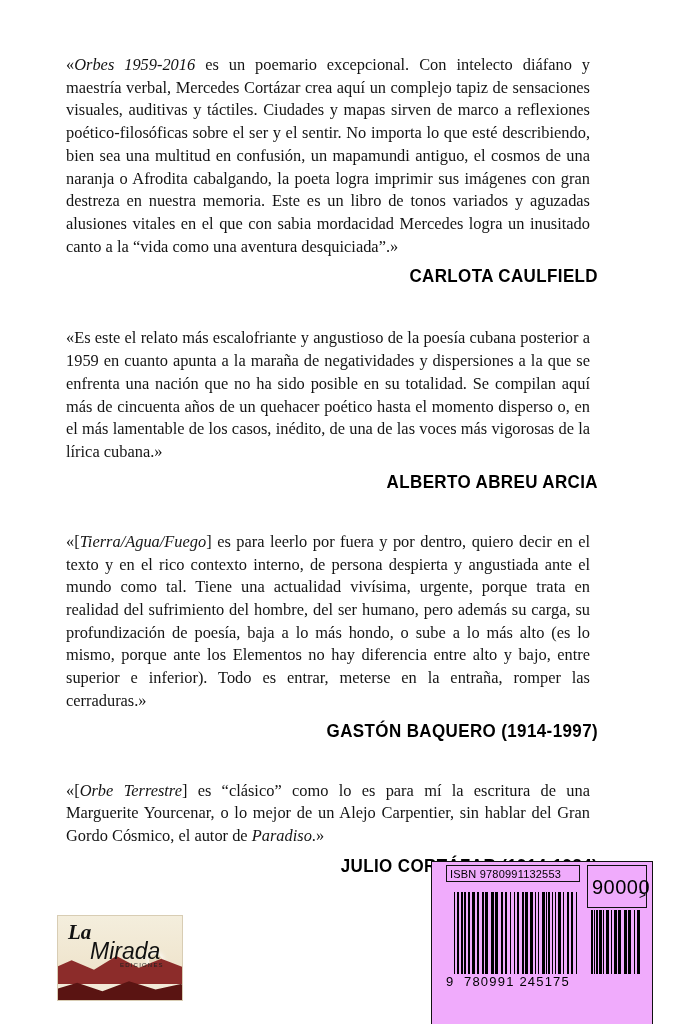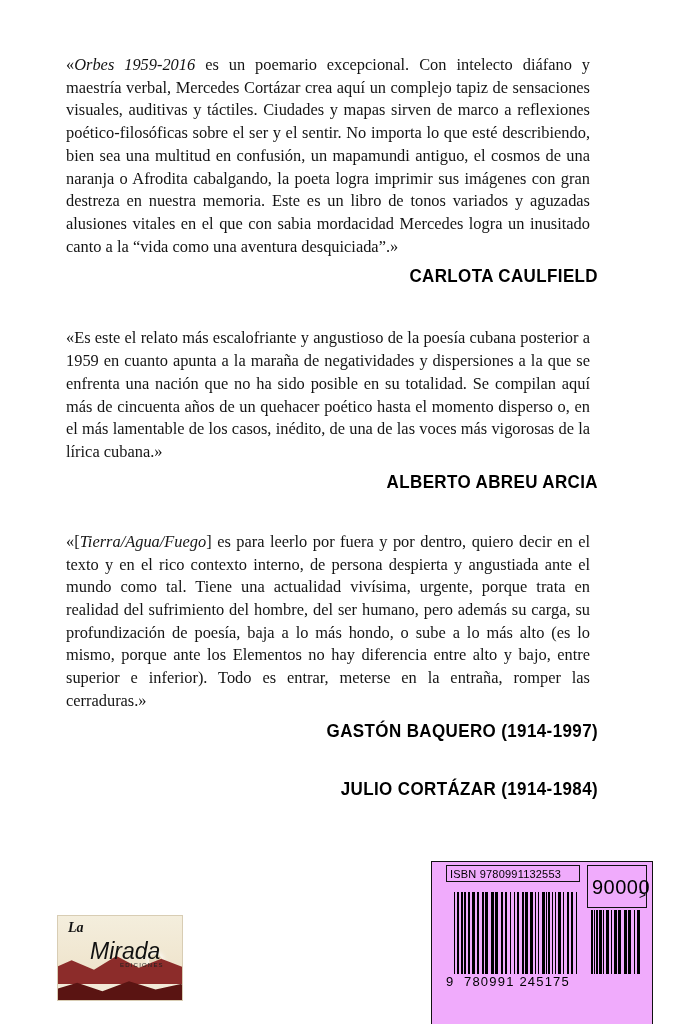--- a/index.html
+++ b/index.html
@@ -100,21 +100,21 @@
     background: #5a1412;
     clip-path: polygon(0% 100%, 0% 62%, 18% 34%, 36% 66%, 55% 28%, 74% 60%, 92% 38%, 100% 64%, 100% 100%);
   }
   .logo .la {
     position: absolute;
     left: 10px;
     top: 4px;
     font-family: "Liberation Serif", serif;
     font-style: italic;
     font-weight: bold;
-    font-size: 14px;
+    font-size: 21px;
     color: #111;
   }
   .logo .mirada {
     position: absolute;
     left: 32px;
     top: 22px;
     font-family: Liberation Sans, sans-serif;
     font-style: italic;
     font-size: 23px;
     color: #111;
@@ -246,20 +246,21 @@
     <div class="gap-2"></div>
 
     <div class="blurb">
       <p>«[<i>Tierra/Agua/Fuego</i>] es para leerlo por fuera y por dentro, quiero decir en el texto y en el rico contexto interno, de persona despierta y angustiada ante el mundo como tal. Tiene una actualidad vivísima, urgente, porque trata en realidad del sufrimiento del hombre, del ser humano, pero además su carga, su profundización de poesía, baja a lo más hondo, o sube a lo más alto (es lo mismo, porque ante los Elementos no hay diferencia entre alto y bajo, entre superior e inferior). Todo es entrar, meterse en la entraña, romper las cerraduras.»</p>
       <div class="attrib">GASTÓN BAQUERO (1914-1997)</div>
     </div>
 
     <div class="gap-3"></div>
 
     <div class="blurb">
+      <p>«[<i>Orbe Terrestre</i>] es “clásico” como lo es para mí la escritura de una Marguerite Yourcenar, o lo mejor de un Alejo Carpentier, sin hablar del Gran Gordo Cósmico, el autor de <i>Paradiso</i>.»</p>
       <div class="attrib">JULIO CORTÁZAR (1914-1984)</div>
     </div>
 
   </div>
 
   <div class="logo">
     <div class="sky"></div>
     <div class="sun"></div>
     <div class="mtn-back"></div>
     <div class="mtn-front"></div>

